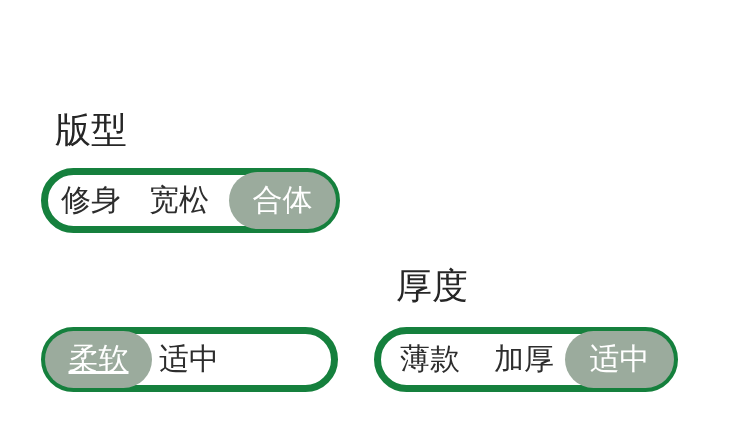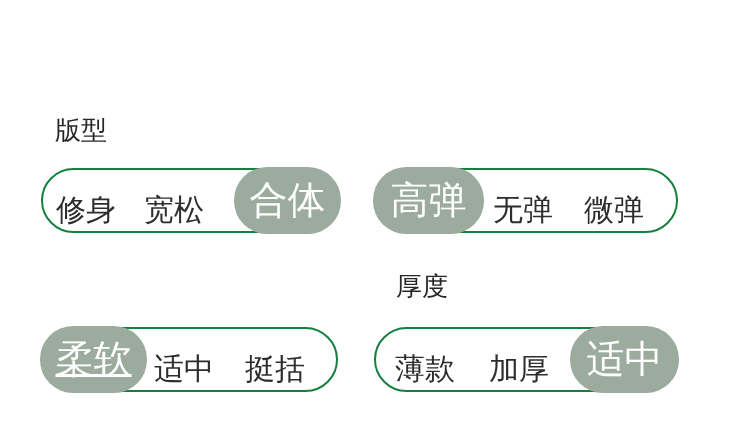--- a/index.html
+++ b/index.html
@@ -6,51 +6,51 @@
   .stage {
     position: relative;
     width: 750px;
     height: 432px;
     background: #ffffff;
     overflow: hidden;
     font-family: "DejaVu Sans", sans-serif;
   }
   .attr-label {
     position: absolute;
-    font-size: 26px;
+    font-size: 36px;
     line-height: 36px;
     font-weight: 500;
     color: #262626;
     white-space: nowrap;
   }
   .pill {
     position: absolute;
     box-sizing: border-box;
     height: 65px;
     background: #ffffff;
-    border: 2px solid #15803d;
+    border: 7px solid #15803d;
     border-radius: 33px;
     display: flex;
-    align-items: flex-end;
+    align-items: center;
   }
   .opt {
     font-size: 30px;
     color: #2d2d2d;
     white-space: nowrap;
     cursor: pointer;
   }
   .capsule {
     position: absolute;
     top: -3px;
     bottom: -3px;
     width: 110px;
     background: #9bab9d;
     border-radius: 33px;
     color: #ffffff;
-    font-size: 38px;
+    font-size: 30px;
     display: flex;
     align-items: center;
     justify-content: center;
     white-space: nowrap;
     cursor: pointer;
   }
   .capsule.left  { left: -3px; }
   .capsule.right { right: -3px; }
 
   
@@ -78,30 +78,24 @@
 
 <div class="stage">
 
   <div class="attr-label" id="label-fit">版型</div>
   <div class="pill" id="pill-fit">
     <span class="opt">修身</span>
     <span class="opt">宽松</span>
     <span class="capsule right">合体</span>
   </div>
 
-  <div class="pill" id="pill-elastic">
-    <span class="capsule left">高弹</span>
-    <span class="opt">无弹</span>
-    <span class="opt">微弹</span>
-  </div>
 
   <div class="pill" id="pill-feel">
     <span class="capsule left">柔软</span>
     <span class="opt">适中</span>
-    <span class="opt">挺括</span>
   </div>
 
   <div class="attr-label" id="label-thick">厚度</div>
   <div class="pill" id="pill-thick">
     <span class="opt">薄款</span>
     <span class="opt">加厚</span>
     <span class="capsule right">适中</span>
   </div>
 
 </div>

